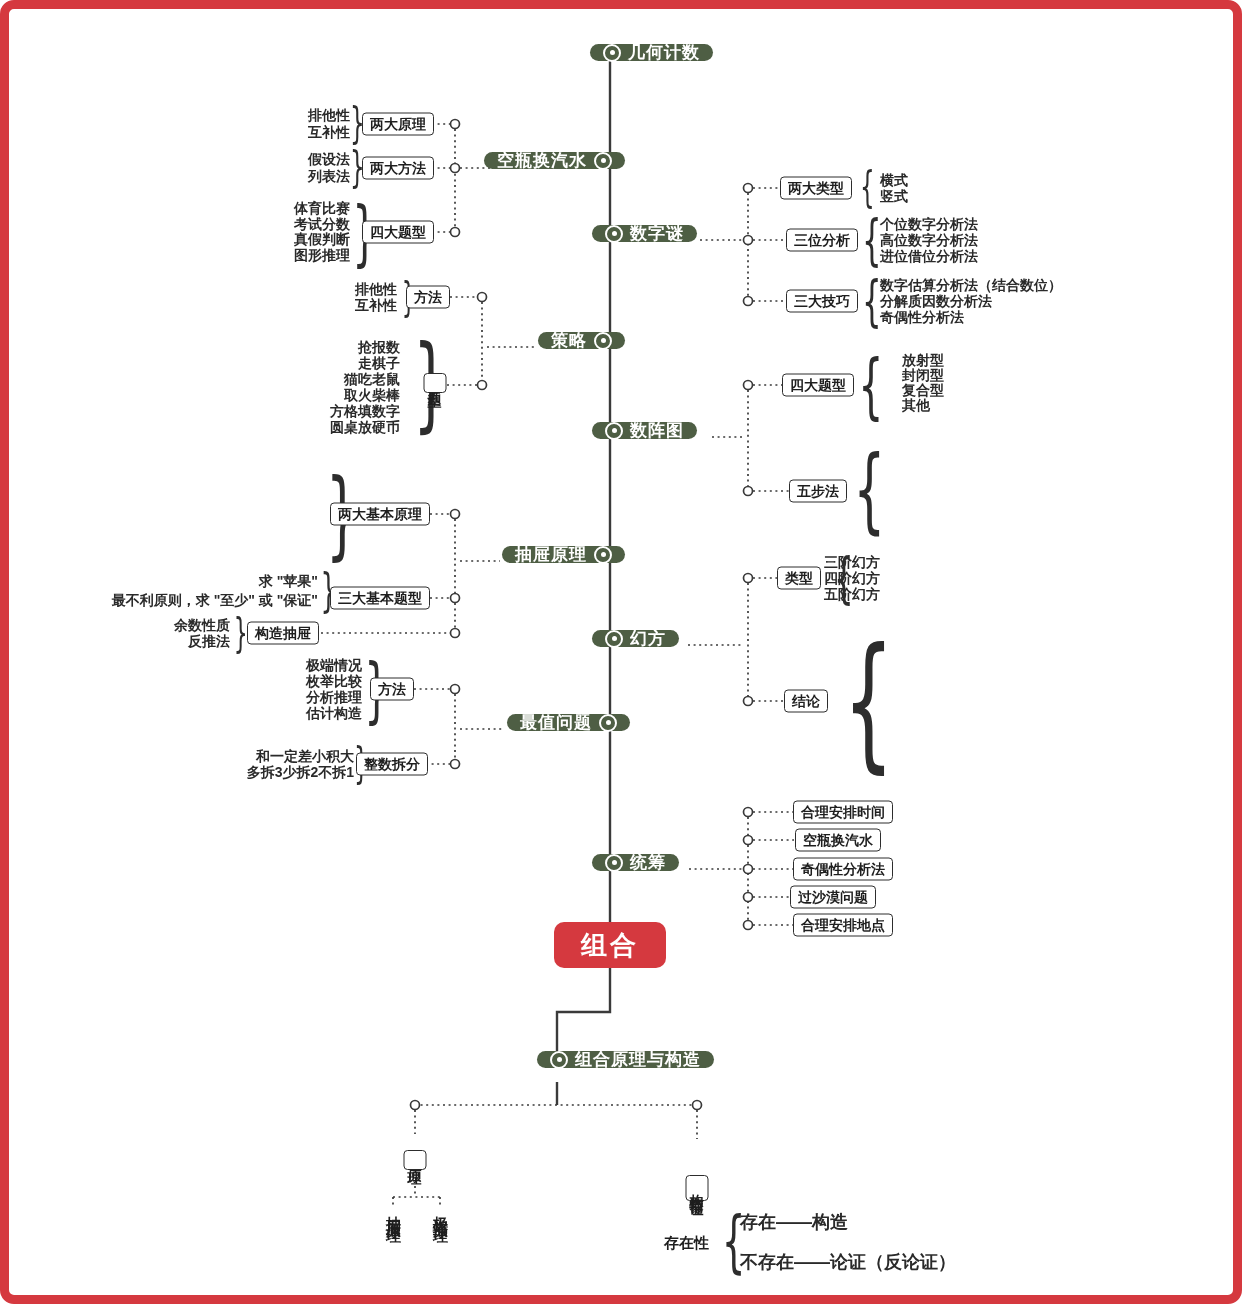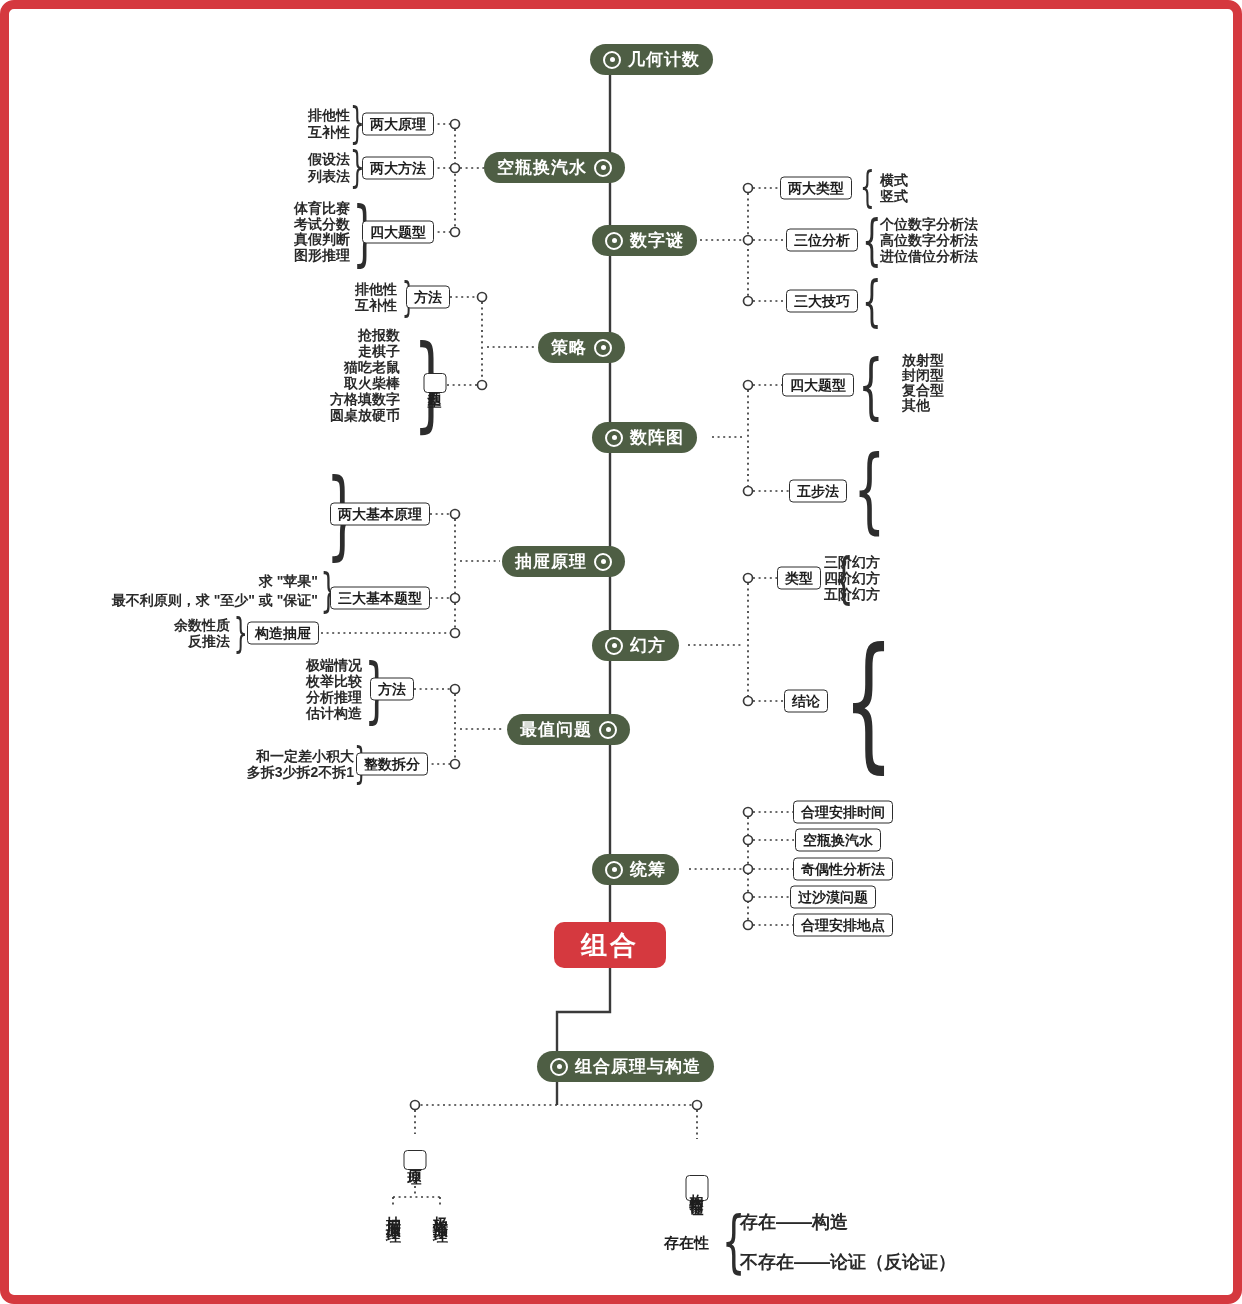--- a/index.html
+++ b/index.html
@@ -4,21 +4,21 @@
 <style>
   html,body{margin:0;padding:0;background:#fff;}
   .canvas{position:relative;width:1242px;height:1304px;background:#ffffff;overflow:hidden;
           font-family:"Liberation Sans","DejaVu Sans",sans-serif;}
   .frame{position:absolute;inset:0;border:9px solid #d5393f;border-radius:14px;z-index:10;pointer-events:none;}
   svg.wires{position:absolute;left:0;top:0;z-index:0;}
   .wires .solid{stroke:#3a3a3a;stroke-width:2.4;fill:none;}
   .wires .dot{stroke:#3a3a3a;stroke-width:1.7;fill:none;stroke-dasharray:2 3.6;}
   .wires circle{fill:#fff;stroke:#3a3a3a;stroke-width:1.7;}
 
-  .node{position:absolute;display:inline-flex;align-items:center;gap:7px;height:31px;padding:0 13px;
+  .node{position:absolute;display:inline-flex;align-items:center;gap:7px;height:17px;padding:0 13px;
         background:#4e5e44;border-radius:17px;color:#fff;font-weight:700;font-size:17px;
         z-index:3;white-space:nowrap;letter-spacing:1px;}
   .nicon{width:14px;height:14px;border:2px solid #fff;border-radius:50%;display:flex;
          align-items:center;justify-content:center;flex:none;}
   .nicon i{width:5px;height:5px;background:#fff;border-radius:50%;display:block;}
   .node.iright .nicon{order:2;}
   .node.root{height:46px;background:#d5393f;border-radius:10px;font-size:26px;padding:0 27px;
              transform:translateX(-50%);letter-spacing:3px;}
 
   .tag{position:absolute;transform:translate(-50%,-50%);background:#fff;border:1.5px solid #2d2d2d;
@@ -172,21 +172,21 @@
   <div class="list r" style="right:892px;top:107px;line-height:17px">排他性
 互补性</div>
   <div class="list r" style="right:892px;top:151px;line-height:17px">假设法
 列表法</div>
   <div class="list r" style="right:892px;top:201px;line-height:15.5px">体育比赛
 考试分数
 真假判断
 图形推理</div>
   <div class="list r" style="right:845px;top:281px;line-height:16px">排他性
 互补性</div>
-  <div class="list r" style="right:842px;top:327px;line-height:16px">抢报数
+  <div class="list r" style="right:842px;top:339px;line-height:16px">抢报数
 走棋子
 猫吃老鼠
 取火柴棒
 方格填数字
 圆桌放硬币</div>
   <div class="list r" style="right:924px;top:572px;line-height:19px">求 "苹果"
 最不利原则，求 "至少" 或 "保证"</div>
   <div class="list r" style="right:1012px;top:617px;line-height:16px">余数性质
 反推法</div>
   <div class="list r" style="right:880px;top:657px;line-height:16px">极端情况
@@ -194,20 +194,23 @@
 分析推理
 估计构造</div>
   <div class="list r" style="right:888px;top:748px;line-height:16px">和一定差小积大
 多拆3少拆2不拆1</div>
 
   <div class="list" style="left:880px;top:172px;line-height:16px">横式
 竖式</div>
   <div class="list" style="left:880px;top:216px;line-height:16px">个位数字分析法
 高位数字分析法
 进位借位分析法</div>
+  <div class="list" style="left:880px;top:277px;line-height:16px">数字估算分析法（结合数位）
+分解质因数分析法
+奇偶性分析法</div>
   <div class="list" style="left:902px;top:353px;line-height:15px">放射型
 封闭型
 复合型
 其他</div>
   <div class="list" style="left:824px;top:554px;line-height:16px">三阶幻方
 四阶幻方
 五阶幻方</div>
   <div class="list" style="left:740px;top:1202px;line-height:40px;font-size:18px">存在——构造
 不存在——论证（反论证）</div>
 

